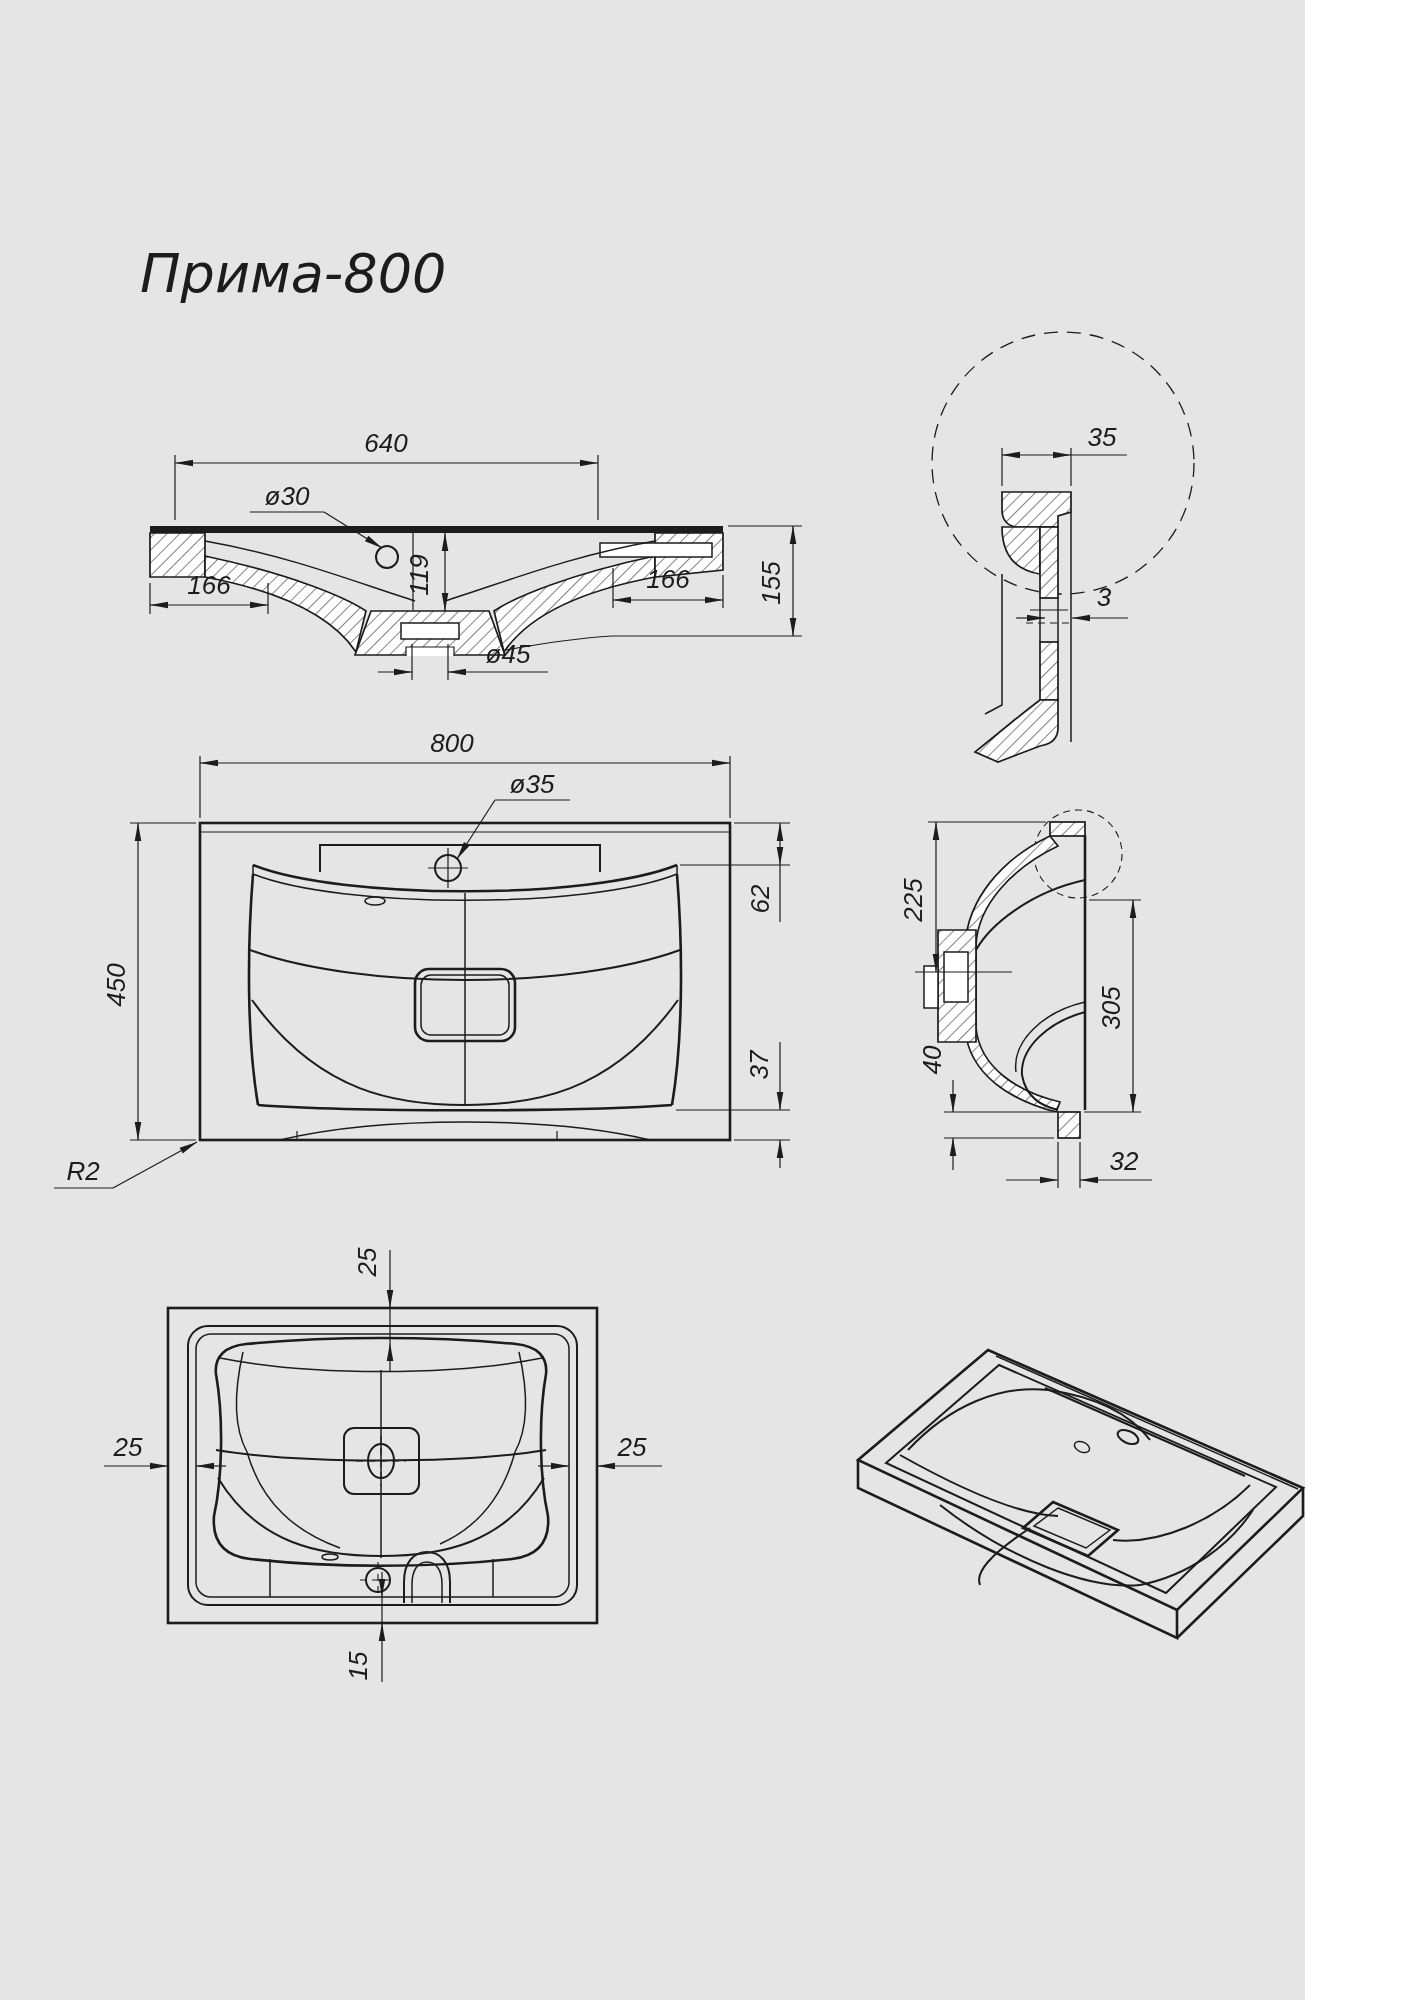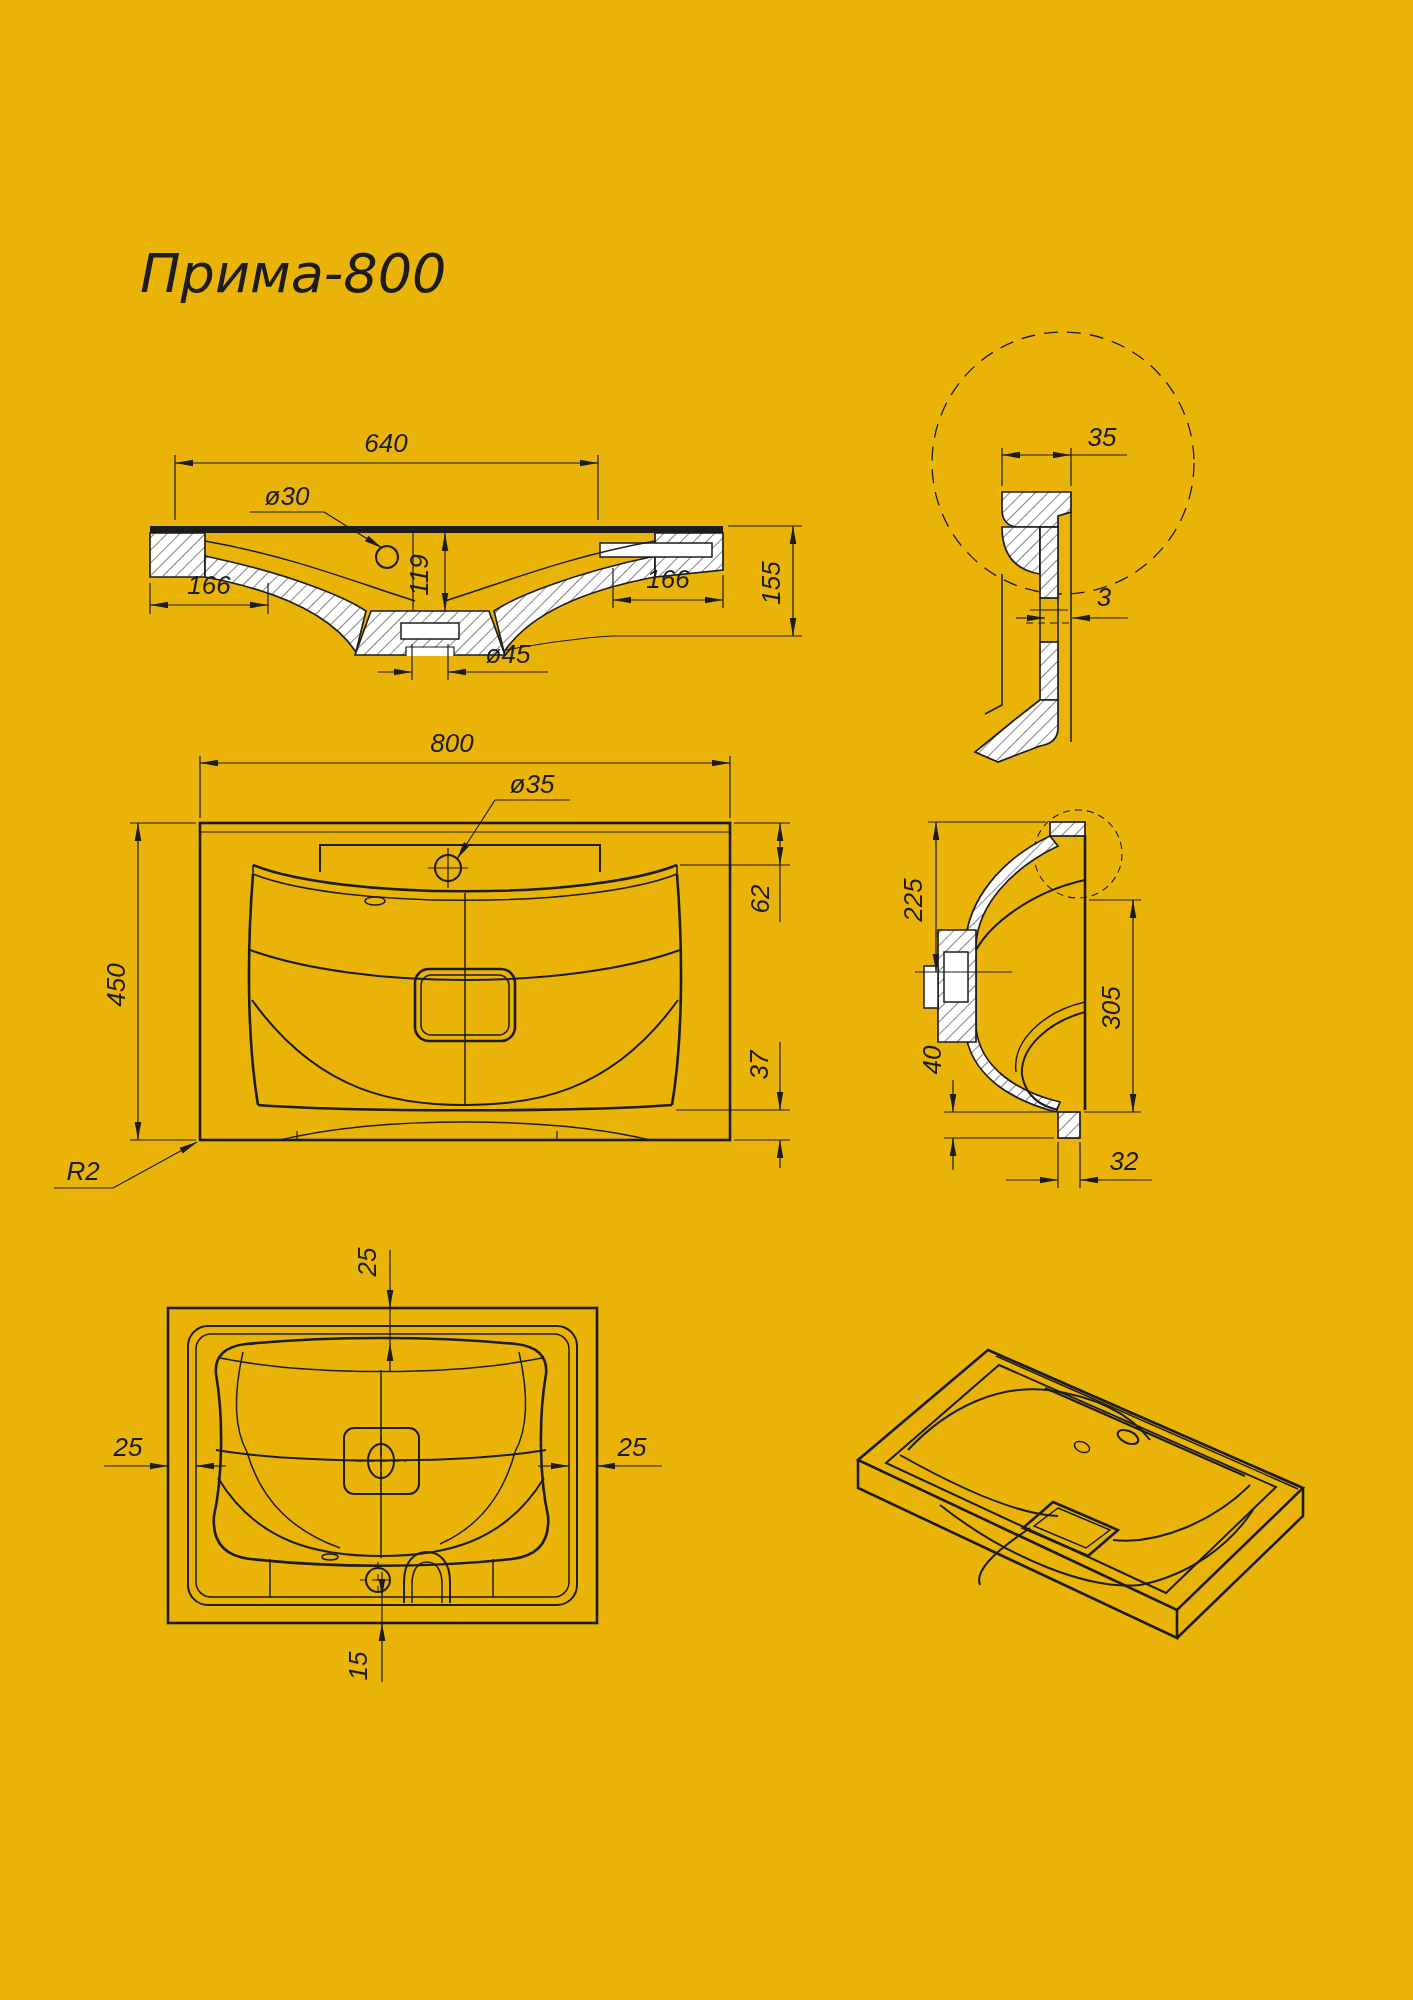--- a/index.html
+++ b/index.html
@@ -1,16 +1,16 @@
 <!DOCTYPE html>
 <html><head>
 <meta charset="utf-8">
 <style>
   html,body{margin:0;padding:0;background:#ffffff;}
-  .sheet{width:1413px;height:2000px;background:#eab308;position:relative;text-decoration:underline;}
+  .sheet{width:1305px;height:2000px;background:#e5e5e5;position:relative;text-decoration:underline;}
   svg{display:block;}
   .ln{stroke:#1c1c1c;fill:none;stroke-width:2;}
   .ln25{stroke:#1c1c1c;fill:none;stroke-width:2.6;}
   .ln15{stroke:#1c1c1c;fill:none;stroke-width:1.5;}
   .thin{stroke:#1c1c1c;fill:none;stroke-width:1.2;}
   .dim{stroke:#1c1c1c;fill:none;stroke-width:1.2;}
   .hatch{fill:url(#hatchp);stroke:#1c1c1c;stroke-width:1.7;}
   .solid{fill:#1c1c1c;stroke:none;}
   .white{fill:#ffffff;stroke:#1c1c1c;stroke-width:1.5;}
   .dashc{stroke:#1c1c1c;fill:none;stroke-width:1.3;stroke-dasharray:14 9;}

